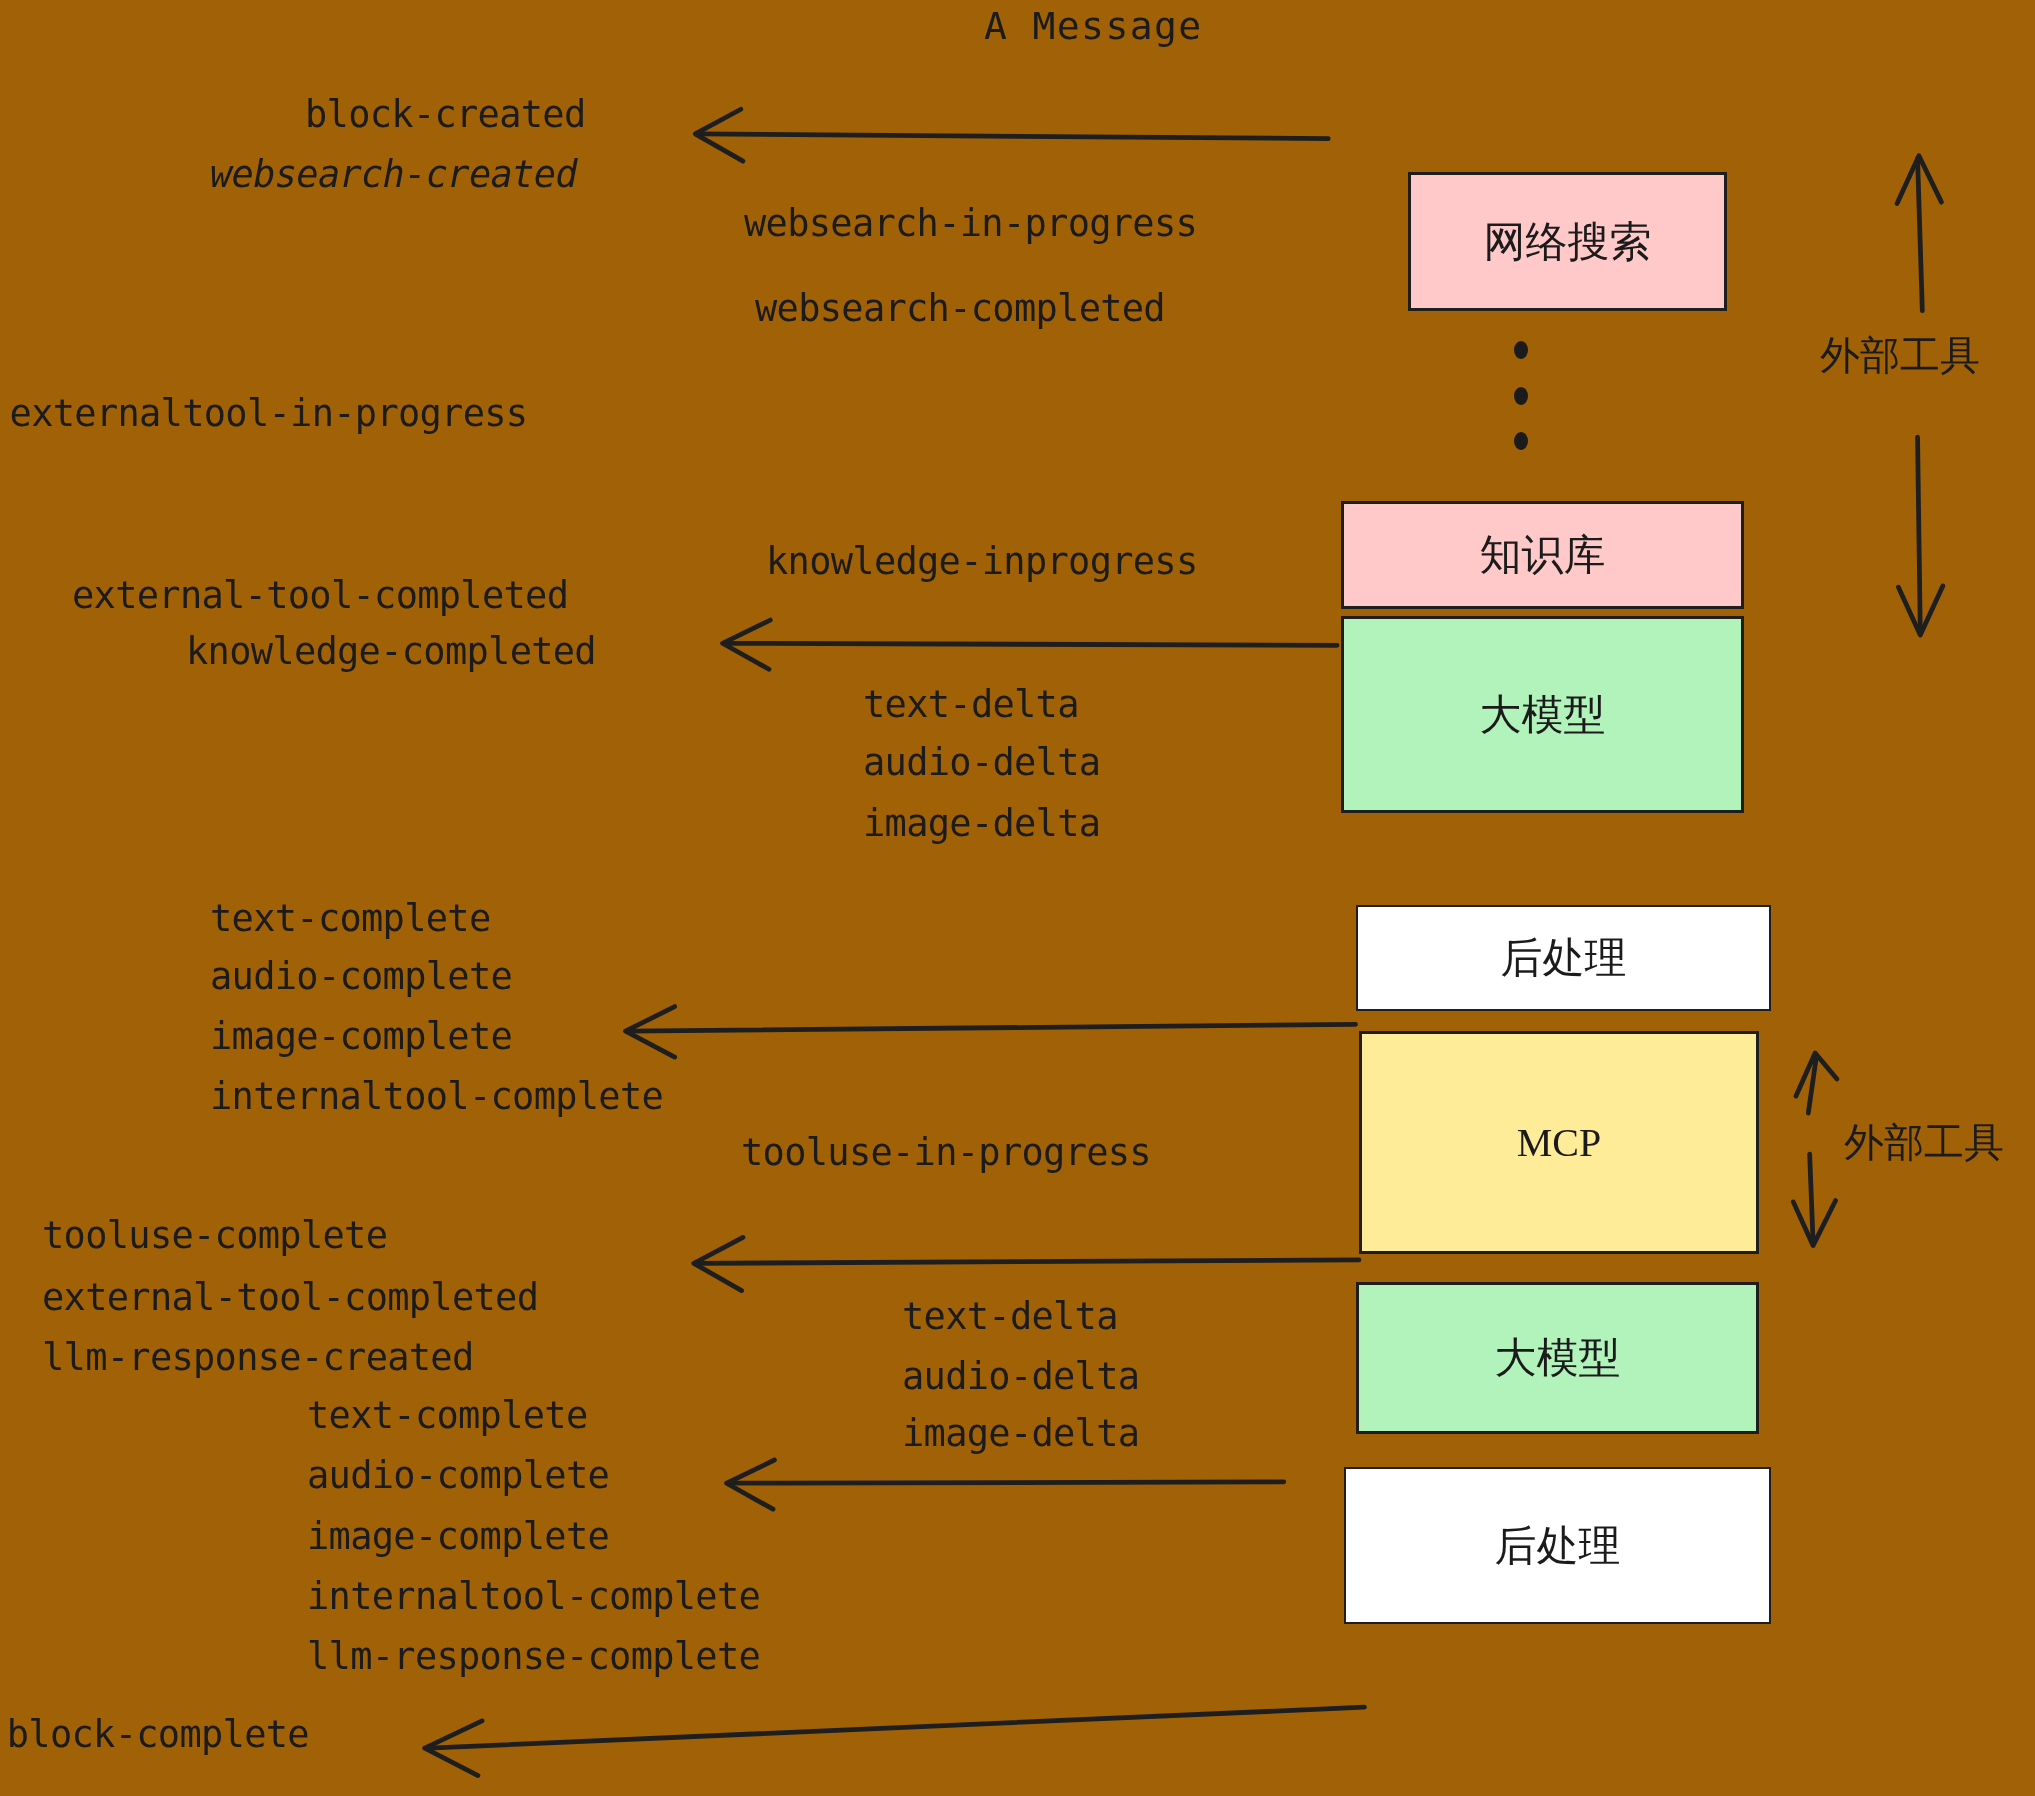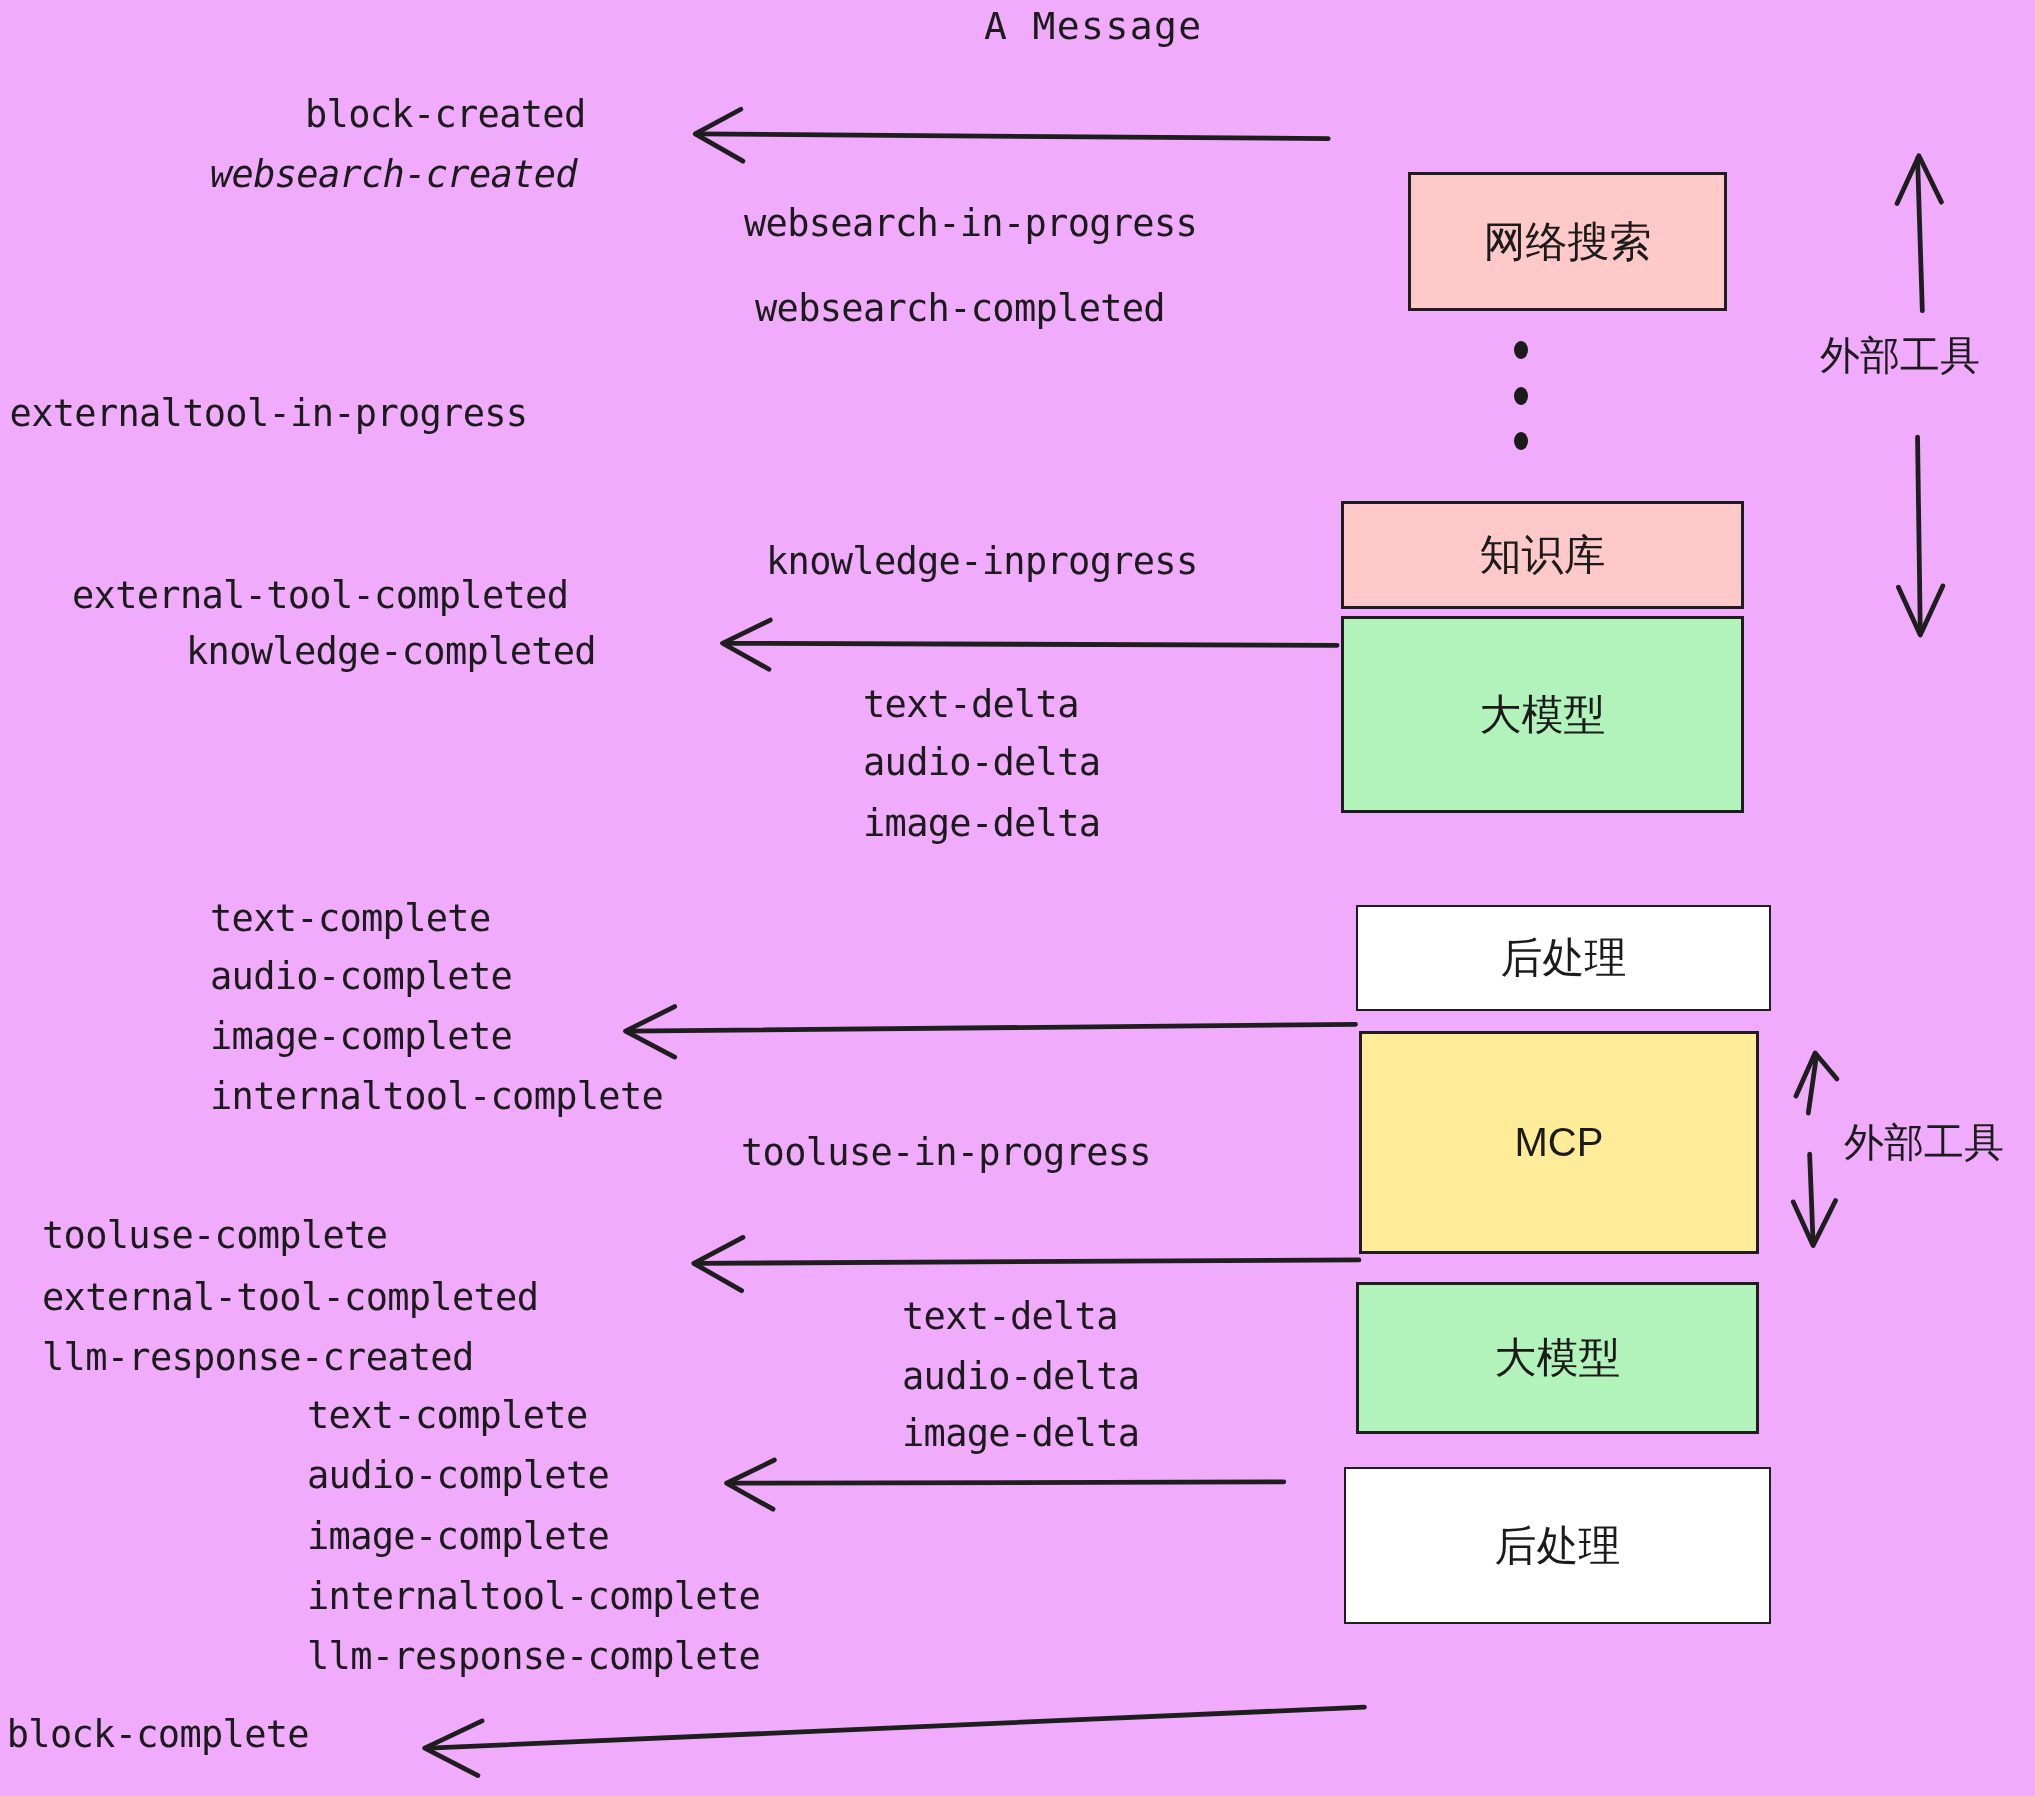--- a/index.html
+++ b/index.html
@@ -4,21 +4,21 @@
 <style>
   html, body {
     margin: 0;
     padding: 0;
     background: #ffffff;
   }
   #canvas {
     position: relative;
     width: 2035px;
     height: 1796px;
-    background: #f0abfc;
+    background: #a16207;
     overflow: hidden;
     font-family: "DejaVu Sans Mono", "Liberation Mono", monospace;
     color: #1e1e1e;
   }
   .lbl {
     position: absolute;
     white-space: nowrap;
     font-family: "DejaVu Sans Mono", "Liberation Mono", monospace;
     font-size: 37px;
     line-height: 1.05;
@@ -37,21 +37,21 @@
     align-items: center;
     justify-content: center;
     font-family: "DejaVu Sans", "Liberation Sans", sans-serif;
     font-size: 42px;
     color: #1b1b1b;
   }
   .node.pink  { background: #ffc9c9; }
   .node.green { background: #b2f2bb; text-align: center; }
   .node.yellow{ background: #ffec99; }
   .node.white { background: #ffffff; border-width: 2.7px; }
-  .node.mono  { font-family: Liberation Sans, sans-serif; font-size: 40px; }
+  .node.mono  { font-family: Liberation Serif, serif; font-size: 40px; }
   .dots {
     position: absolute;
     display: flex;
     flex-direction: column;
     align-items: center;
     justify-content: space-between;
   }
   .dots span {
     display: block;
     width: 13.7px;

